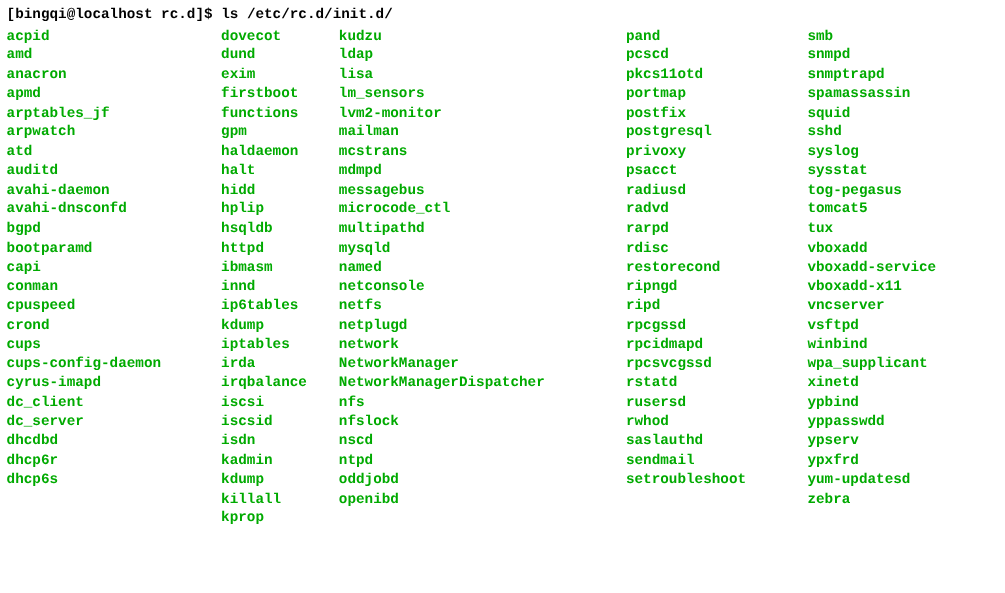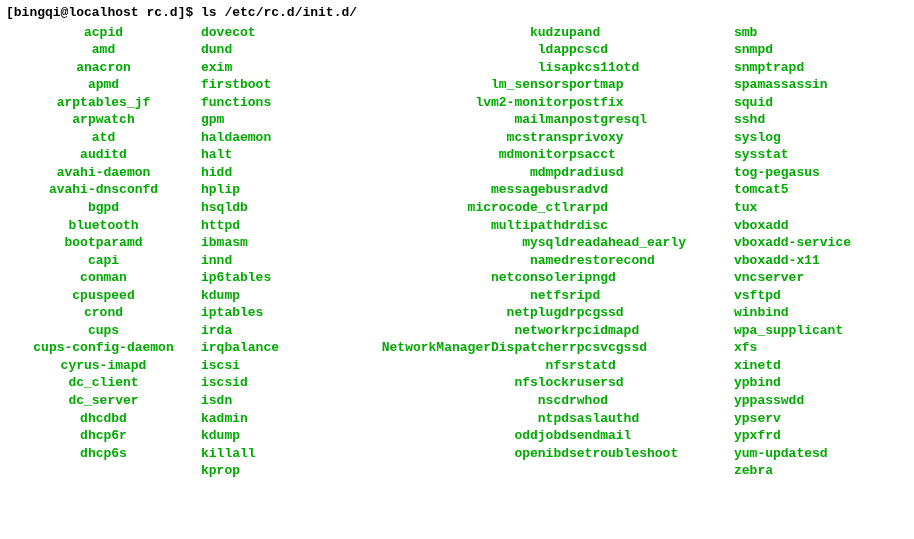--- a/index.html
+++ b/index.html
@@ -23,23 +23,23 @@
     }
     .col {
       display: flex;
       flex-direction: column;
     }
     .col span {
       color: #00aa00;
       font-weight: bold;
       white-space: pre;
     }
-    .c0 { width: 195px; align-items: center; }
+    .c0 { width: 195px; }
     .c1 { width: 107px; }
-    .c2 { width: 261px; align-items: flex-end; }
+    .c2 { width: 261px; }
     .c3 { width: 165px; }
     .c4 { width: auto; }
   </style>
 </head>
 <body>
 
 <div class="prompt-line">[bingqi@localhost rc.d]$ ls /etc/rc.d/init.d/</div>
 
 <div class="listing">
   <div class="col c0">
@@ -47,21 +47,20 @@
       <span>amd</span>
       <span>anacron</span>
       <span>apmd</span>
       <span>arptables_jf</span>
       <span>arpwatch</span>
       <span>atd</span>
       <span>auditd</span>
       <span>avahi-daemon</span>
       <span>avahi-dnsconfd</span>
       <span>bgpd</span>
-      <span>bluetooth</span>
       <span>bootparamd</span>
       <span>capi</span>
       <span>conman</span>
       <span>cpuspeed</span>
       <span>crond</span>
       <span>cups</span>
       <span>cups-config-daemon</span>
       <span>cyrus-imapd</span>
       <span>dc_client</span>
       <span>dc_server</span>
@@ -98,31 +97,31 @@
       <span>kprop</span>
     </div>
   <div class="col c2">
       <span>kudzu</span>
       <span>ldap</span>
       <span>lisa</span>
       <span>lm_sensors</span>
       <span>lvm2-monitor</span>
       <span>mailman</span>
       <span>mcstrans</span>
-      <span>mdmonitor</span>
       <span>mdmpd</span>
       <span>messagebus</span>
       <span>microcode_ctl</span>
       <span>multipathd</span>
       <span>mysqld</span>
       <span>named</span>
       <span>netconsole</span>
       <span>netfs</span>
       <span>netplugd</span>
       <span>network</span>
+      <span>NetworkManager</span>
       <span>NetworkManagerDispatcher</span>
       <span>nfs</span>
       <span>nfslock</span>
       <span>nscd</span>
       <span>ntpd</span>
       <span>oddjobd</span>
       <span>openibd</span>
     </div>
   <div class="col c3">
       <span>pand</span>
@@ -130,21 +129,20 @@
       <span>pkcs11otd</span>
       <span>portmap</span>
       <span>postfix</span>
       <span>postgresql</span>
       <span>privoxy</span>
       <span>psacct</span>
       <span>radiusd</span>
       <span>radvd</span>
       <span>rarpd</span>
       <span>rdisc</span>
-      <span>readahead_early</span>
       <span>restorecond</span>
       <span>ripngd</span>
       <span>ripd</span>
       <span>rpcgssd</span>
       <span>rpcidmapd</span>
       <span>rpcsvcgssd</span>
       <span>rstatd</span>
       <span>rusersd</span>
       <span>rwhod</span>
       <span>saslauthd</span>
@@ -163,21 +161,20 @@
       <span>tog-pegasus</span>
       <span>tomcat5</span>
       <span>tux</span>
       <span>vboxadd</span>
       <span>vboxadd-service</span>
       <span>vboxadd-x11</span>
       <span>vncserver</span>
       <span>vsftpd</span>
       <span>winbind</span>
       <span>wpa_supplicant</span>
-      <span>xfs</span>
       <span>xinetd</span>
       <span>ypbind</span>
       <span>yppasswdd</span>
       <span>ypserv</span>
       <span>ypxfrd</span>
       <span>yum-updatesd</span>
       <span>zebra</span>
     </div>
 </div>
 

